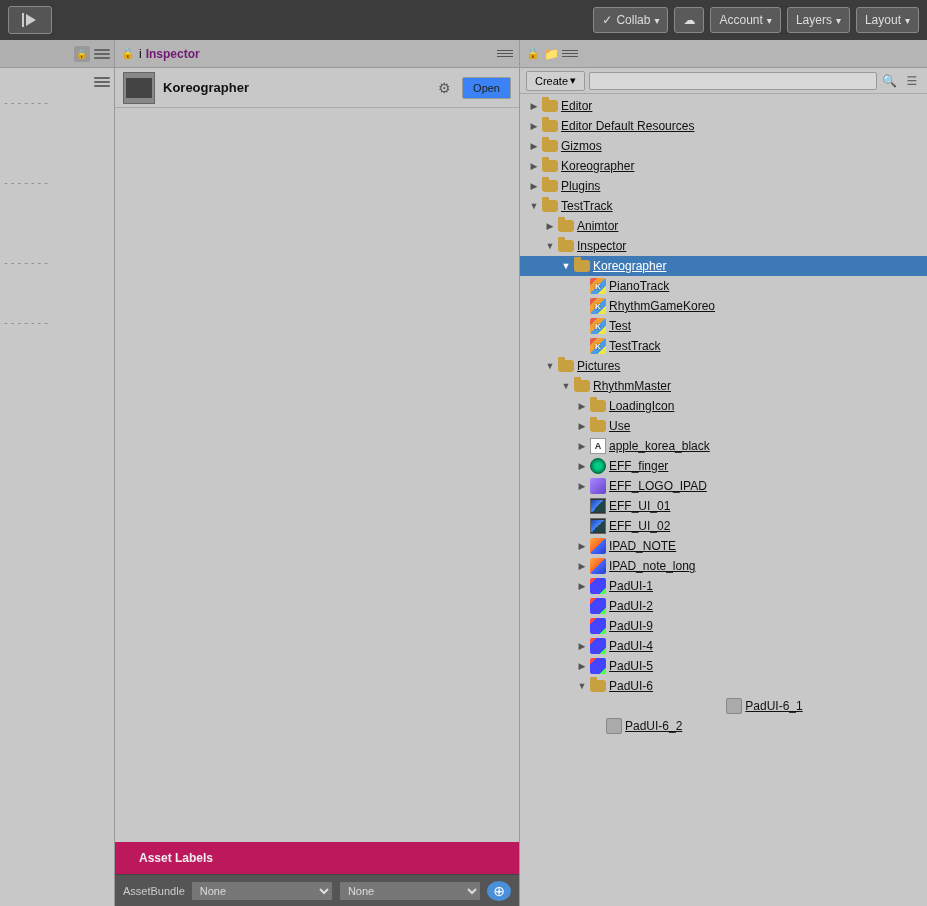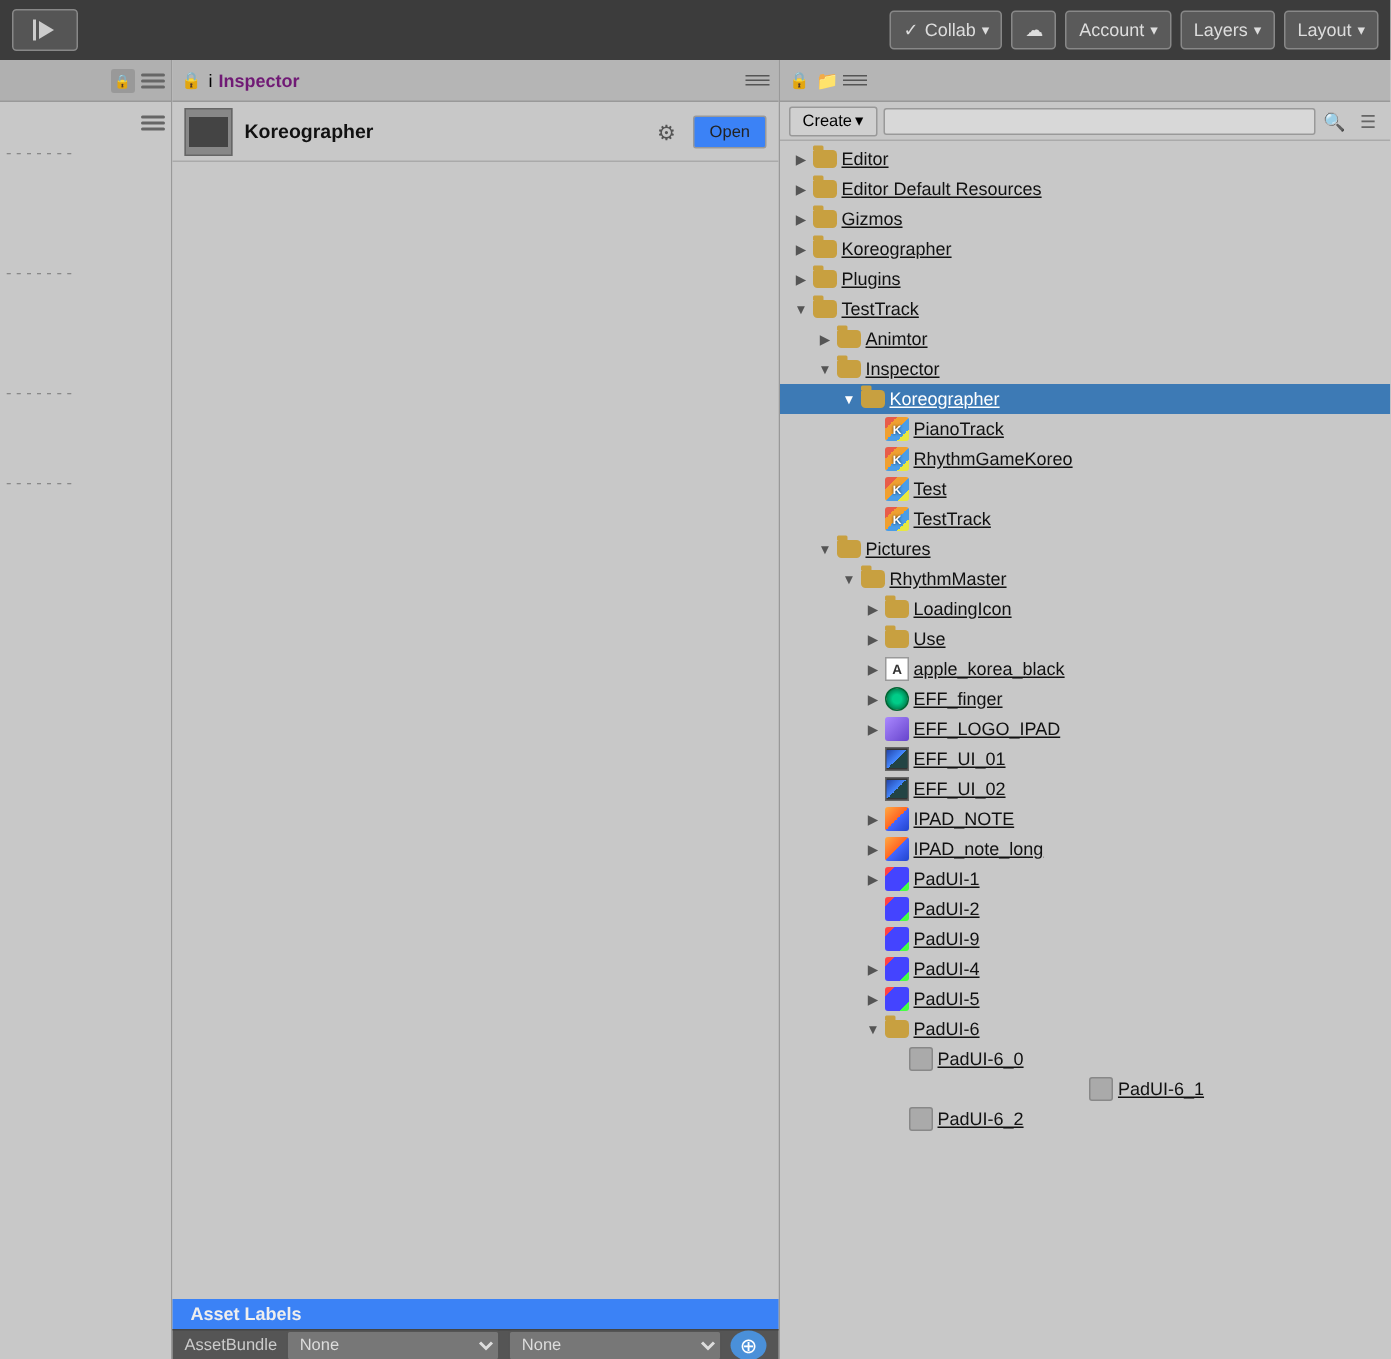--- a/index.html
+++ b/index.html
@@ -203,33 +203,33 @@
       padding: 0 10px;
       font-size: 11px;
       cursor: pointer;
       color: #222;
     }
     .inspector-body {
       flex: 1;
       background: #c8c8c8;
     }
     .asset-labels-bar {
-      height: 20px;
-      background: #3b82f6;
-      display: flex;
-      align-items: center;
-      padding: 0 12px;
+      height: 32px;
+      background: #be185d;
+      display: flex;
+      align-items: center;
+      padding: 0 24px;
     }
     .asset-labels-text {
       color: #eee;
       font-size: 12px;
       font-weight: bold;
     }
     .asset-labels-bottom {
-      height: 20px;
+      height: 32px;
       background: #555;
       border-top: 1px solid #444;
       display: flex;
       align-items: center;
       padding: 0 8px;
       gap: 6px;
     }
     .asset-bundle-label {
       color: #ccc;
       font-size: 11px;
@@ -765,25 +765,20 @@
         <div class="tree-item" style="padding-left: 54px;">
           <span class="tree-arrow">▶</span>
           <div class="pad-icon"></div>
           <span class="item-label">PadUI-5</span>
         </div>
         <div class="tree-item" style="padding-left: 54px;">
           <span class="tree-arrow">▼</span>
           <div class="folder-icon-open"></div>
           <span class="item-label">PadUI-6</span>
         </div>
-        <div class="tree-item" style="padding-left: 70px;">
-          <span class="tree-arrow"></span>
-          <div class="gray-square-icon"></div>
-          <span class="item-label">PadUI-6_0</span>
-        </div>
         <div class="tree-item" style="padding-left: 70px; justify-content: center;">
           <span class="tree-arrow"></span>
           <div class="gray-square-icon"></div>
           <span class="item-label">PadUI-6_1</span>
         </div>
         <div class="tree-item" style="padding-left: 70px;">
           <span class="tree-arrow"></span>
           <div class="gray-square-icon"></div>
           <span class="item-label">PadUI-6_2</span>
         </div>

